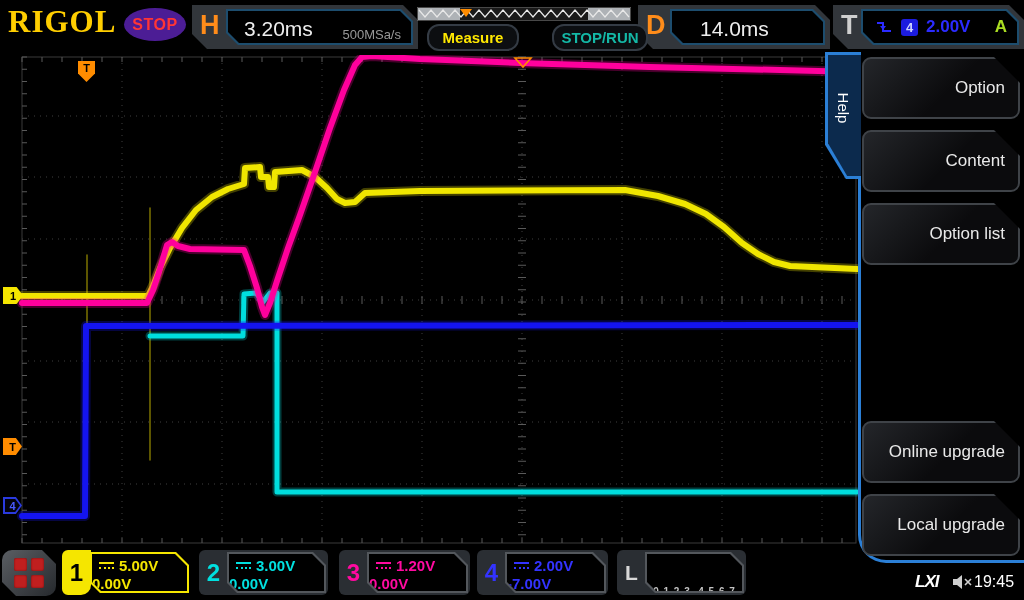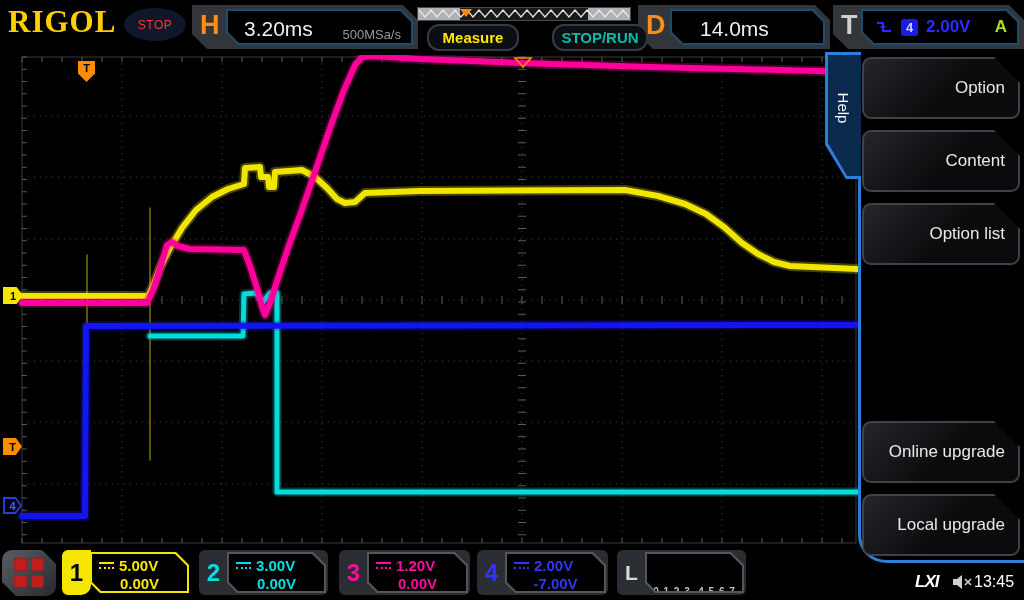--- a/index.html
+++ b/index.html
@@ -2,23 +2,23 @@
 <html><head>
 <meta charset="utf-8">
 <style>
   html,body{margin:0;padding:0;background:#000;}
   #screen{position:relative;width:1024px;height:600px;background:#000;overflow:hidden;
           font-family:"Liberation Sans",sans-serif;-webkit-font-smoothing:antialiased;}
   
   #topbar{position:absolute;left:0;top:0;width:1024px;height:55px;background:#000;z-index:6;}
   #logo{position:absolute;left:8px;top:4px;font-family:"Liberation Serif",serif;font-weight:900;
         font-size:31px;color:#ffce00;letter-spacing:1px;}
-  #stop-badge{position:absolute;left:124px;top:8px;width:62px;height:33px;background:#0f172a;
+  #stop-badge{position:absolute;left:124px;top:8px;width:62px;height:33px;background:#4c1d95;
         border-radius:50%;display:flex;align-items:center;justify-content:center;
-        color:#ff3535;font-weight:normal;font-size:12px;letter-spacing:.5px;}
+        color:#ff3535;font-weight:bold;font-size:16px;letter-spacing:.5px;}
   .hwidget{position:absolute;top:5px;height:44px;background:#32363b;
         clip-path:polygon(0 0,calc(100% - 15px) 0,100% 15px,100% 100%,15px 100%,0 calc(100% - 15px));}
   .hwidget .wlabel{position:absolute;left:8px;top:5px;font-size:27px;font-weight:bold;color:#ff8c1a;}
   .wbox-f{position:absolute;top:4px;bottom:4px;right:5px;background:#1d4d6e;
         clip-path:polygon(0 0,calc(100% - 12px) 0,100% 12px,100% 100%,12px 100%,0 calc(100% - 12px));}
   .wbox{position:absolute;inset:2px;background:#000;
         clip-path:polygon(0 0,calc(100% - 11px) 0,100% 11px,100% 100%,11px 100%,0 calc(100% - 11px));}
   #hw{left:192px;width:226px;}
   #hw .wbox-f{left:34px;}
   #tb-main{position:absolute;left:16px;top:6px;font-size:21px;color:#eee;}
@@ -85,21 +85,21 @@
   .chw.active .num-tab{background:var(--c);border-radius:6px 0 10px 6px;}
   .chw .num{position:absolute;left:0;top:0;width:29px;height:100%;display:flex;align-items:center;
        justify-content:center;font-weight:bold;font-size:24px;color:var(--c);}
   .chw.active .num{color:#000;}
   .vbox-f{position:absolute;left:28px;right:2px;top:2px;bottom:2px;background:#53575c;
        clip-path:polygon(0 0,calc(100% - 13px) 0,100% 13px,100% 100%,10px 100%,0 calc(100% - 10px));}
   .chw.active .vbox-f{background:var(--c);}
   .vbox{position:absolute;inset:2px;background:#000;color:var(--c);
        clip-path:polygon(0 0,calc(100% - 12px) 0,100% 12px,100% 100%,9px 100%,0 calc(100% - 9px));}
   .vbox .l1{display:flex;align-items:center;gap:5px;padding:3px 0 0 7px;font-weight:bold;font-size:15px;}
-  .vbox .l2{text-align:center;padding-right:0;font-weight:bold;font-size:15px;margin-top:1px;}
+  .vbox .l2{text-align:left;padding-right:0;font-weight:bold;font-size:15px;margin-top:1px;}
   .dc-icon{width:15px;height:9px;position:relative;}
   .dc-icon .t{position:absolute;left:0;right:0;top:1px;border-top:2px solid var(--c);}
   .dc-icon .b{position:absolute;left:0;right:0;top:6px;border-top:2px dotted var(--c);}
   #chw1{left:62px;width:129px;}
   #chw2{left:199px;width:129px;}
   #chw3{left:339px;width:131px;}
   #chw4{left:477px;width:131px;}
   #lw{left:617px;width:129px;--c:#d8d8d8;}
   #lw .num{font-size:21px;}
   #lw .vbox{color:#c4c4c4;font-size:10px;line-height:13px;padding-top:5px;white-space:pre;
@@ -509,15 +509,15 @@
       </div>
         </div>
     </div>
 
     <div id="lxi">LXI</div>
     <svg id="mute-icon" width="22" height="16">
       <polygon points="2,5 6,5 11,1 11,15 6,11 2,11" fill="#cfcfcf"></polygon>
       <line x1="14" y1="5" x2="20" y2="11" stroke="#cfcfcf" stroke-width="1.6"></line>
       <line x1="20" y1="5" x2="14" y2="11" stroke="#cfcfcf" stroke-width="1.6"></line>
     </svg>
-    <div id="clock">13:45</div>
+    <div id="clock">19:45</div>
   </div>
 </div>
 
 </body></html>

